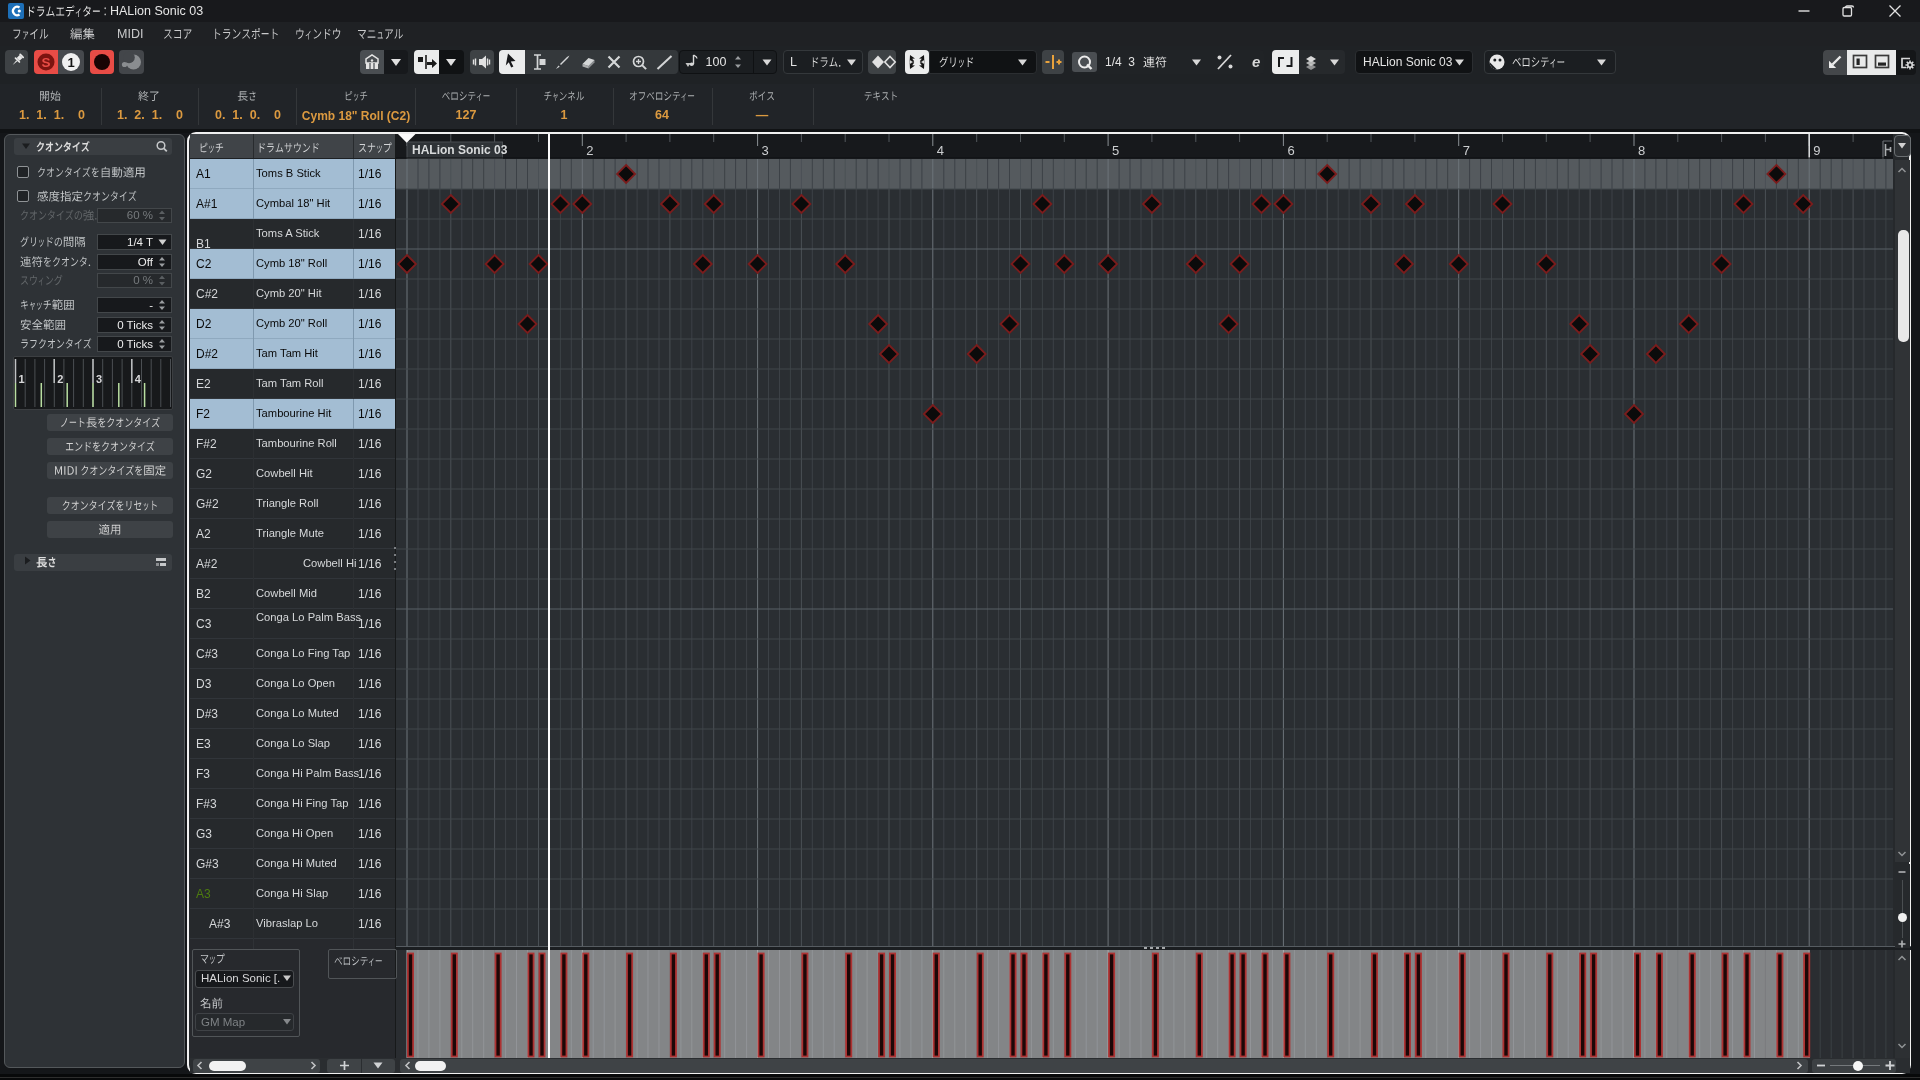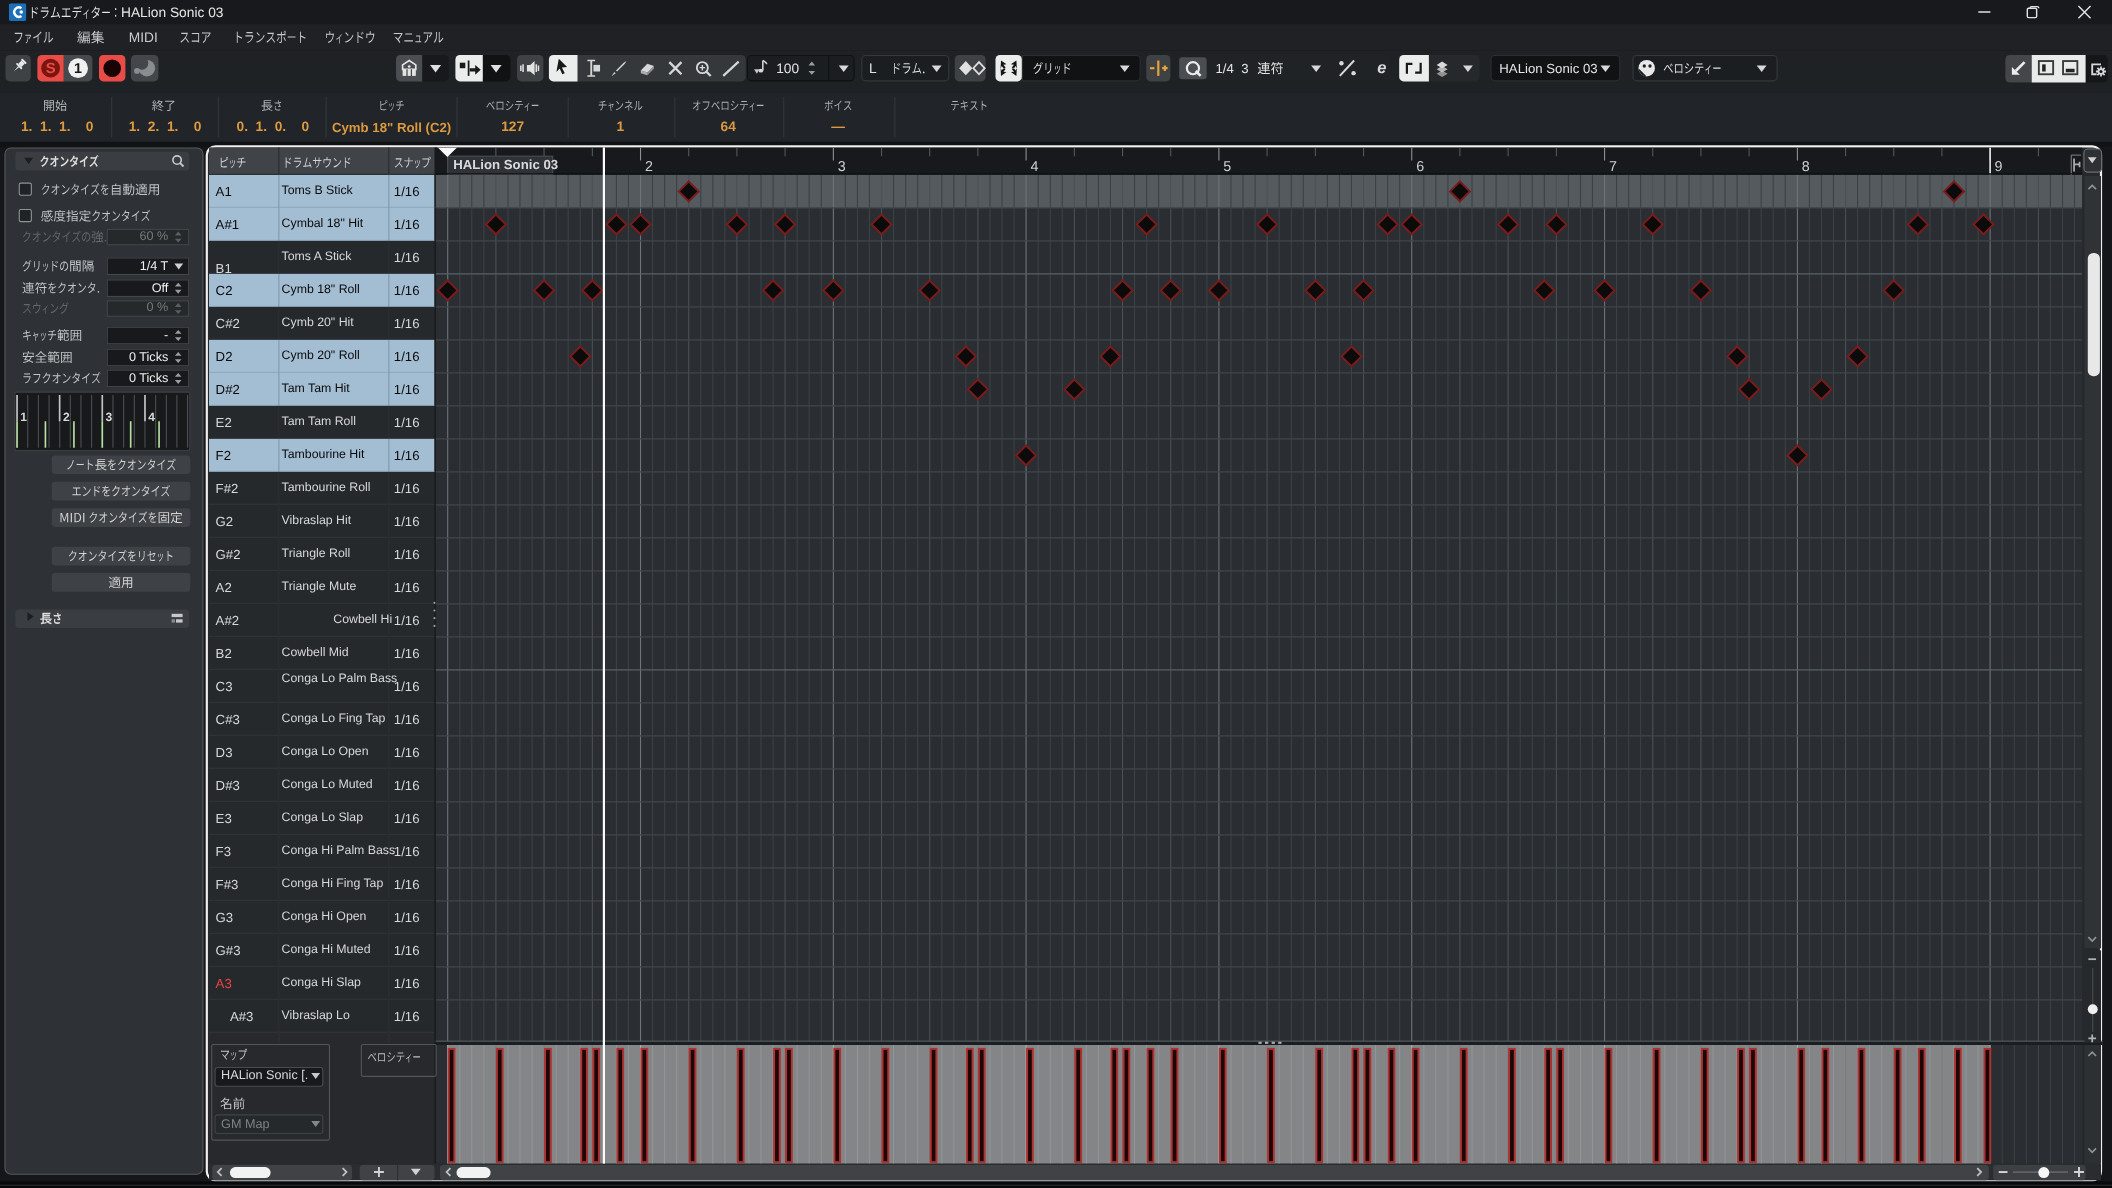--- a/index.html
+++ b/index.html
@@ -204,21 +204,21 @@
     <div style="position:absolute;left:252.5px;top:428.5px;width:1px;height:30px;background:#2c2f32;"></div>
     <div style="position:absolute;left:352.5px;top:428.5px;width:1px;height:30px;background:#2c2f32;"></div>
     <div style="position:absolute;left:196px;top:437.5px;font:400 12px 'Liberation Sans',sans-serif;color:#d6d8da;white-space:pre;line-height:12px;">F#2</div>
     <div style="position:absolute;left:256px;top:438.0px;font:400 11.2px 'Liberation Sans',sans-serif;color:#d6d8da;white-space:pre;line-height:11.2px;">Tambourine Roll</div>
     <div style="position:absolute;left:358px;top:437.5px;font:400 12px 'Liberation Sans',sans-serif;color:#d6d8da;white-space:pre;line-height:12px;">1/16</div>
     <div style="position:absolute;left:190px;top:458.5px;width:205px;height:30px;background:#26292c;"></div>
     <div style="position:absolute;left:190px;top:487.5px;width:205px;height:1px;background:#31353a;"></div>
     <div style="position:absolute;left:252.5px;top:458.5px;width:1px;height:30px;background:#2c2f32;"></div>
     <div style="position:absolute;left:352.5px;top:458.5px;width:1px;height:30px;background:#2c2f32;"></div>
     <div style="position:absolute;left:196px;top:467.5px;font:400 12px 'Liberation Sans',sans-serif;color:#d6d8da;white-space:pre;line-height:12px;">G2</div>
-    <div style="position:absolute;left:256px;top:468.0px;font:400 11.2px 'Liberation Sans',sans-serif;color:#d6d8da;white-space:pre;line-height:11.2px;">Vibraslap Hit</div>
+    <div style="position:absolute;left:256px;top:468.0px;font:400 11.2px 'Liberation Sans',sans-serif;color:#d6d8da;white-space:pre;line-height:11.2px;">Cowbell Hit</div>
     <div style="position:absolute;left:358px;top:467.5px;font:400 12px 'Liberation Sans',sans-serif;color:#d6d8da;white-space:pre;line-height:12px;">1/16</div>
     <div style="position:absolute;left:190px;top:488.5px;width:205px;height:30px;background:#26292c;"></div>
     <div style="position:absolute;left:190px;top:517.5px;width:205px;height:1px;background:#31353a;"></div>
     <div style="position:absolute;left:252.5px;top:488.5px;width:1px;height:30px;background:#2c2f32;"></div>
     <div style="position:absolute;left:352.5px;top:488.5px;width:1px;height:30px;background:#2c2f32;"></div>
     <div style="position:absolute;left:196px;top:497.5px;font:400 12px 'Liberation Sans',sans-serif;color:#d6d8da;white-space:pre;line-height:12px;">G#2</div>
     <div style="position:absolute;left:256px;top:498.0px;font:400 11.2px 'Liberation Sans',sans-serif;color:#d6d8da;white-space:pre;line-height:11.2px;">Triangle Roll</div>
     <div style="position:absolute;left:358px;top:497.5px;font:400 12px 'Liberation Sans',sans-serif;color:#d6d8da;white-space:pre;line-height:12px;">1/16</div>
     <div style="position:absolute;left:190px;top:518.5px;width:205px;height:30px;background:#26292c;"></div>
     <div style="position:absolute;left:190px;top:547.5px;width:205px;height:1px;background:#31353a;"></div>
@@ -301,21 +301,21 @@
     <div style="position:absolute;left:190px;top:877.5px;width:205px;height:1px;background:#31353a;"></div>
     <div style="position:absolute;left:252.5px;top:848.5px;width:1px;height:30px;background:#2c2f32;"></div>
     <div style="position:absolute;left:352.5px;top:848.5px;width:1px;height:30px;background:#2c2f32;"></div>
     <div style="position:absolute;left:196px;top:857.5px;font:400 12px 'Liberation Sans',sans-serif;color:#d6d8da;white-space:pre;line-height:12px;">G#3</div>
     <div style="position:absolute;left:256px;top:858.0px;font:400 11.2px 'Liberation Sans',sans-serif;color:#d6d8da;white-space:pre;line-height:11.2px;">Conga Hi Muted</div>
     <div style="position:absolute;left:358px;top:857.5px;font:400 12px 'Liberation Sans',sans-serif;color:#d6d8da;white-space:pre;line-height:12px;">1/16</div>
     <div style="position:absolute;left:190px;top:878.5px;width:205px;height:30px;background:#26292c;"></div>
     <div style="position:absolute;left:190px;top:907.5px;width:205px;height:1px;background:#31353a;"></div>
     <div style="position:absolute;left:252.5px;top:878.5px;width:1px;height:30px;background:#2c2f32;"></div>
     <div style="position:absolute;left:352.5px;top:878.5px;width:1px;height:30px;background:#2c2f32;"></div>
-    <div style="position:absolute;left:196px;top:887.5px;font:400 12px 'Liberation Sans',sans-serif;color:#ef4444;white-space:pre;line-height:12px;">A3</div>
+    <div style="position:absolute;left:196px;top:887.5px;font:400 12px 'Liberation Sans',sans-serif;color:#4d7c0f;white-space:pre;line-height:12px;">A3</div>
     <div style="position:absolute;left:256px;top:888.0px;font:400 11.2px 'Liberation Sans',sans-serif;color:#d6d8da;white-space:pre;line-height:11.2px;">Conga Hi Slap</div>
     <div style="position:absolute;left:358px;top:887.5px;font:400 12px 'Liberation Sans',sans-serif;color:#d6d8da;white-space:pre;line-height:12px;">1/16</div>
     <div style="position:absolute;left:190px;top:908.5px;width:205px;height:30px;background:#26292c;"></div>
     <div style="position:absolute;left:190px;top:937.5px;width:205px;height:1px;background:#31353a;"></div>
     <div style="position:absolute;left:252.5px;top:908.5px;width:1px;height:30px;background:#2c2f32;"></div>
     <div style="position:absolute;left:352.5px;top:908.5px;width:1px;height:30px;background:#2c2f32;"></div>
     <div style="position:absolute;left:209px;top:917.5px;font:400 12px 'Liberation Sans',sans-serif;color:#d6d8da;white-space:pre;line-height:12px;">A#3</div>
     <div style="position:absolute;left:256px;top:918.0px;font:400 11.2px 'Liberation Sans',sans-serif;color:#d6d8da;white-space:pre;line-height:11.2px;">Vibraslap Lo</div>
     <div style="position:absolute;left:358px;top:917.5px;font:400 12px 'Liberation Sans',sans-serif;color:#d6d8da;white-space:pre;line-height:12px;">1/16</div>
     <div style="position:absolute;left:190px;top:938.5px;width:206px;height:119.5px;background:#27292d;"></div>

